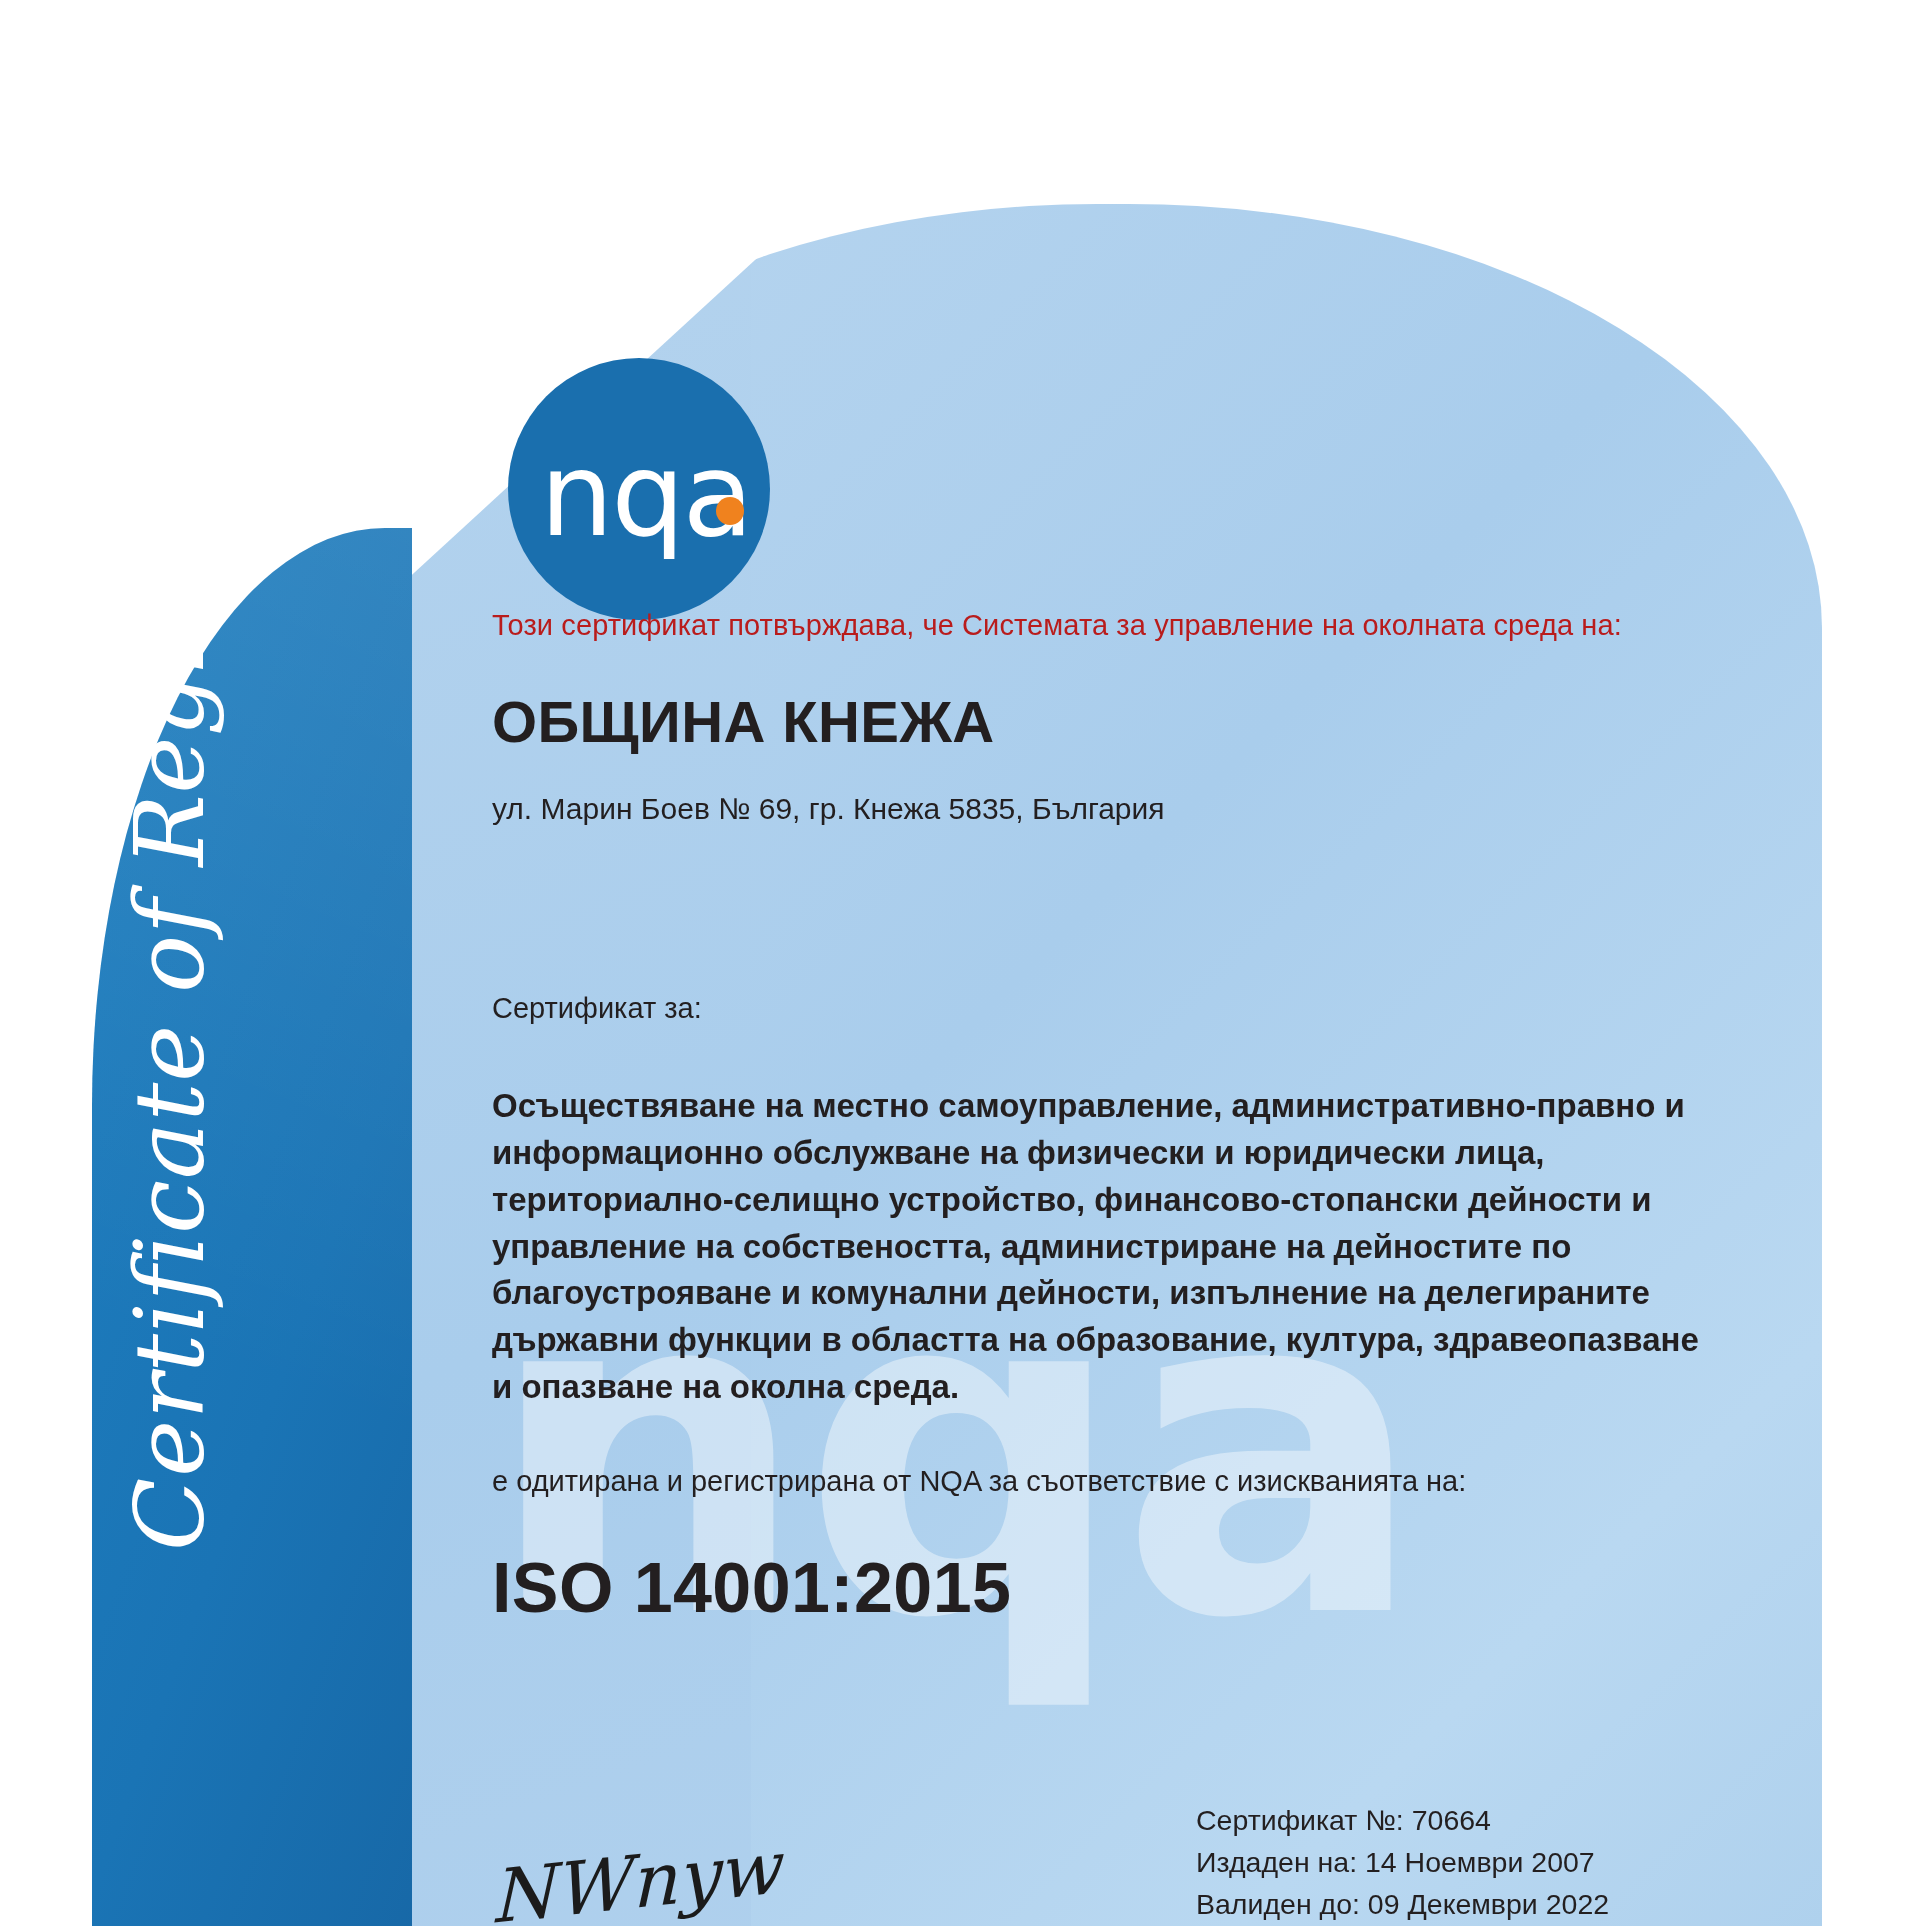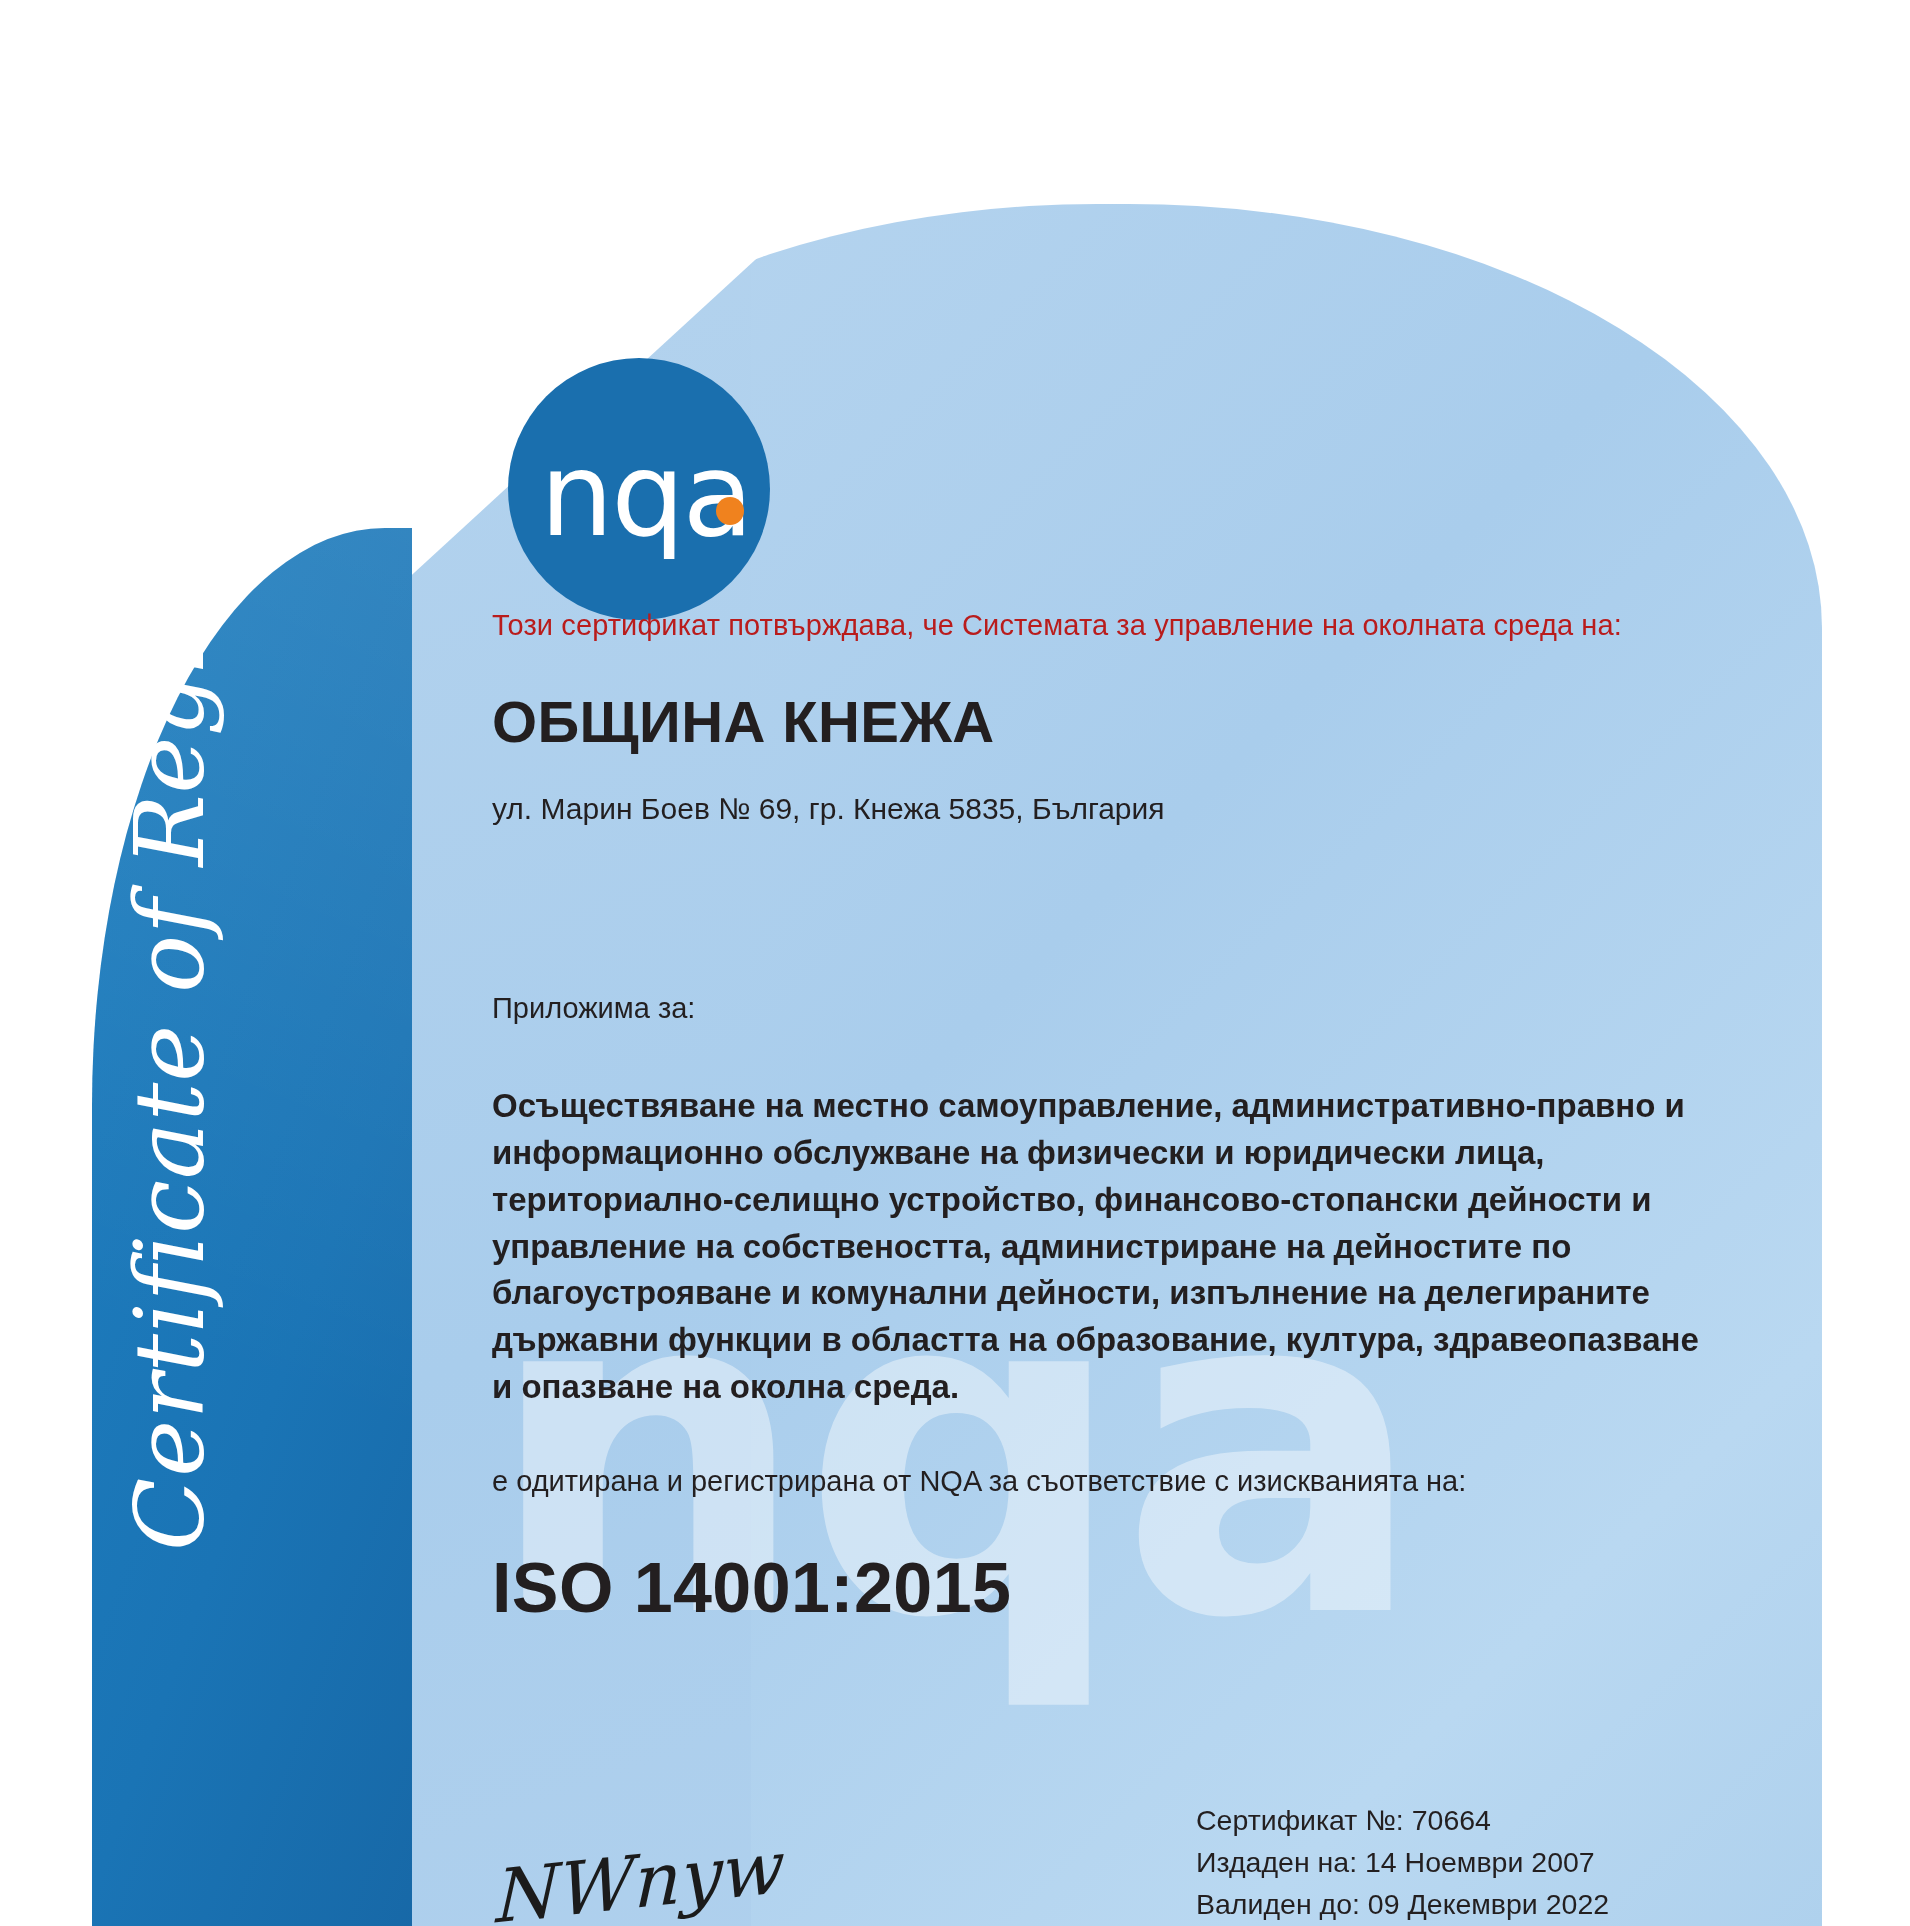--- a/index.html
+++ b/index.html
@@ -229,21 +229,21 @@
   <div class="sash-text">Certificate of Registration</div>
 
   <div class="logo"></div>
   <div class="logo-text">nqa</div>
   <div class="logo-dot"></div>
 
   <div class="content">
     <p class="line-intro">Този сертификат потвърждава, че Системата за управление на околната среда на:</p>
     <h1 class="org-name">ОБЩИНА КНЕЖА</h1>
     <p class="org-address">ул. Марин Боев № 69, гр. Кнежа 5835, България</p>
-    <p class="scope-label">Приложима за:</p>
+    <p class="scope-label">Сертификат за:</p>
     <p class="scope-body">Осъществяване на местно самоуправление, административно-правно и информационно обслужване на физически и юридически лица, териториално-селищно устройство, финансово-стопански дейности и управление на собствеността, администриране на дейностите по благоустрояване и комунални дейности, изпълнение на делегираните държавни функции в областта на образование, култура, здравеопазване и опазване на околна среда.</p>
     <p class="audited-line">е одитирана и регистрирана от NQA за съответствие с изискванията на:</p>
     <h2 class="standard">ISO 14001:2015</h2>
   </div>
 
   <div class="signature">
     <div class="sig-mark">NWnyw</div>
 
   </div>
 

